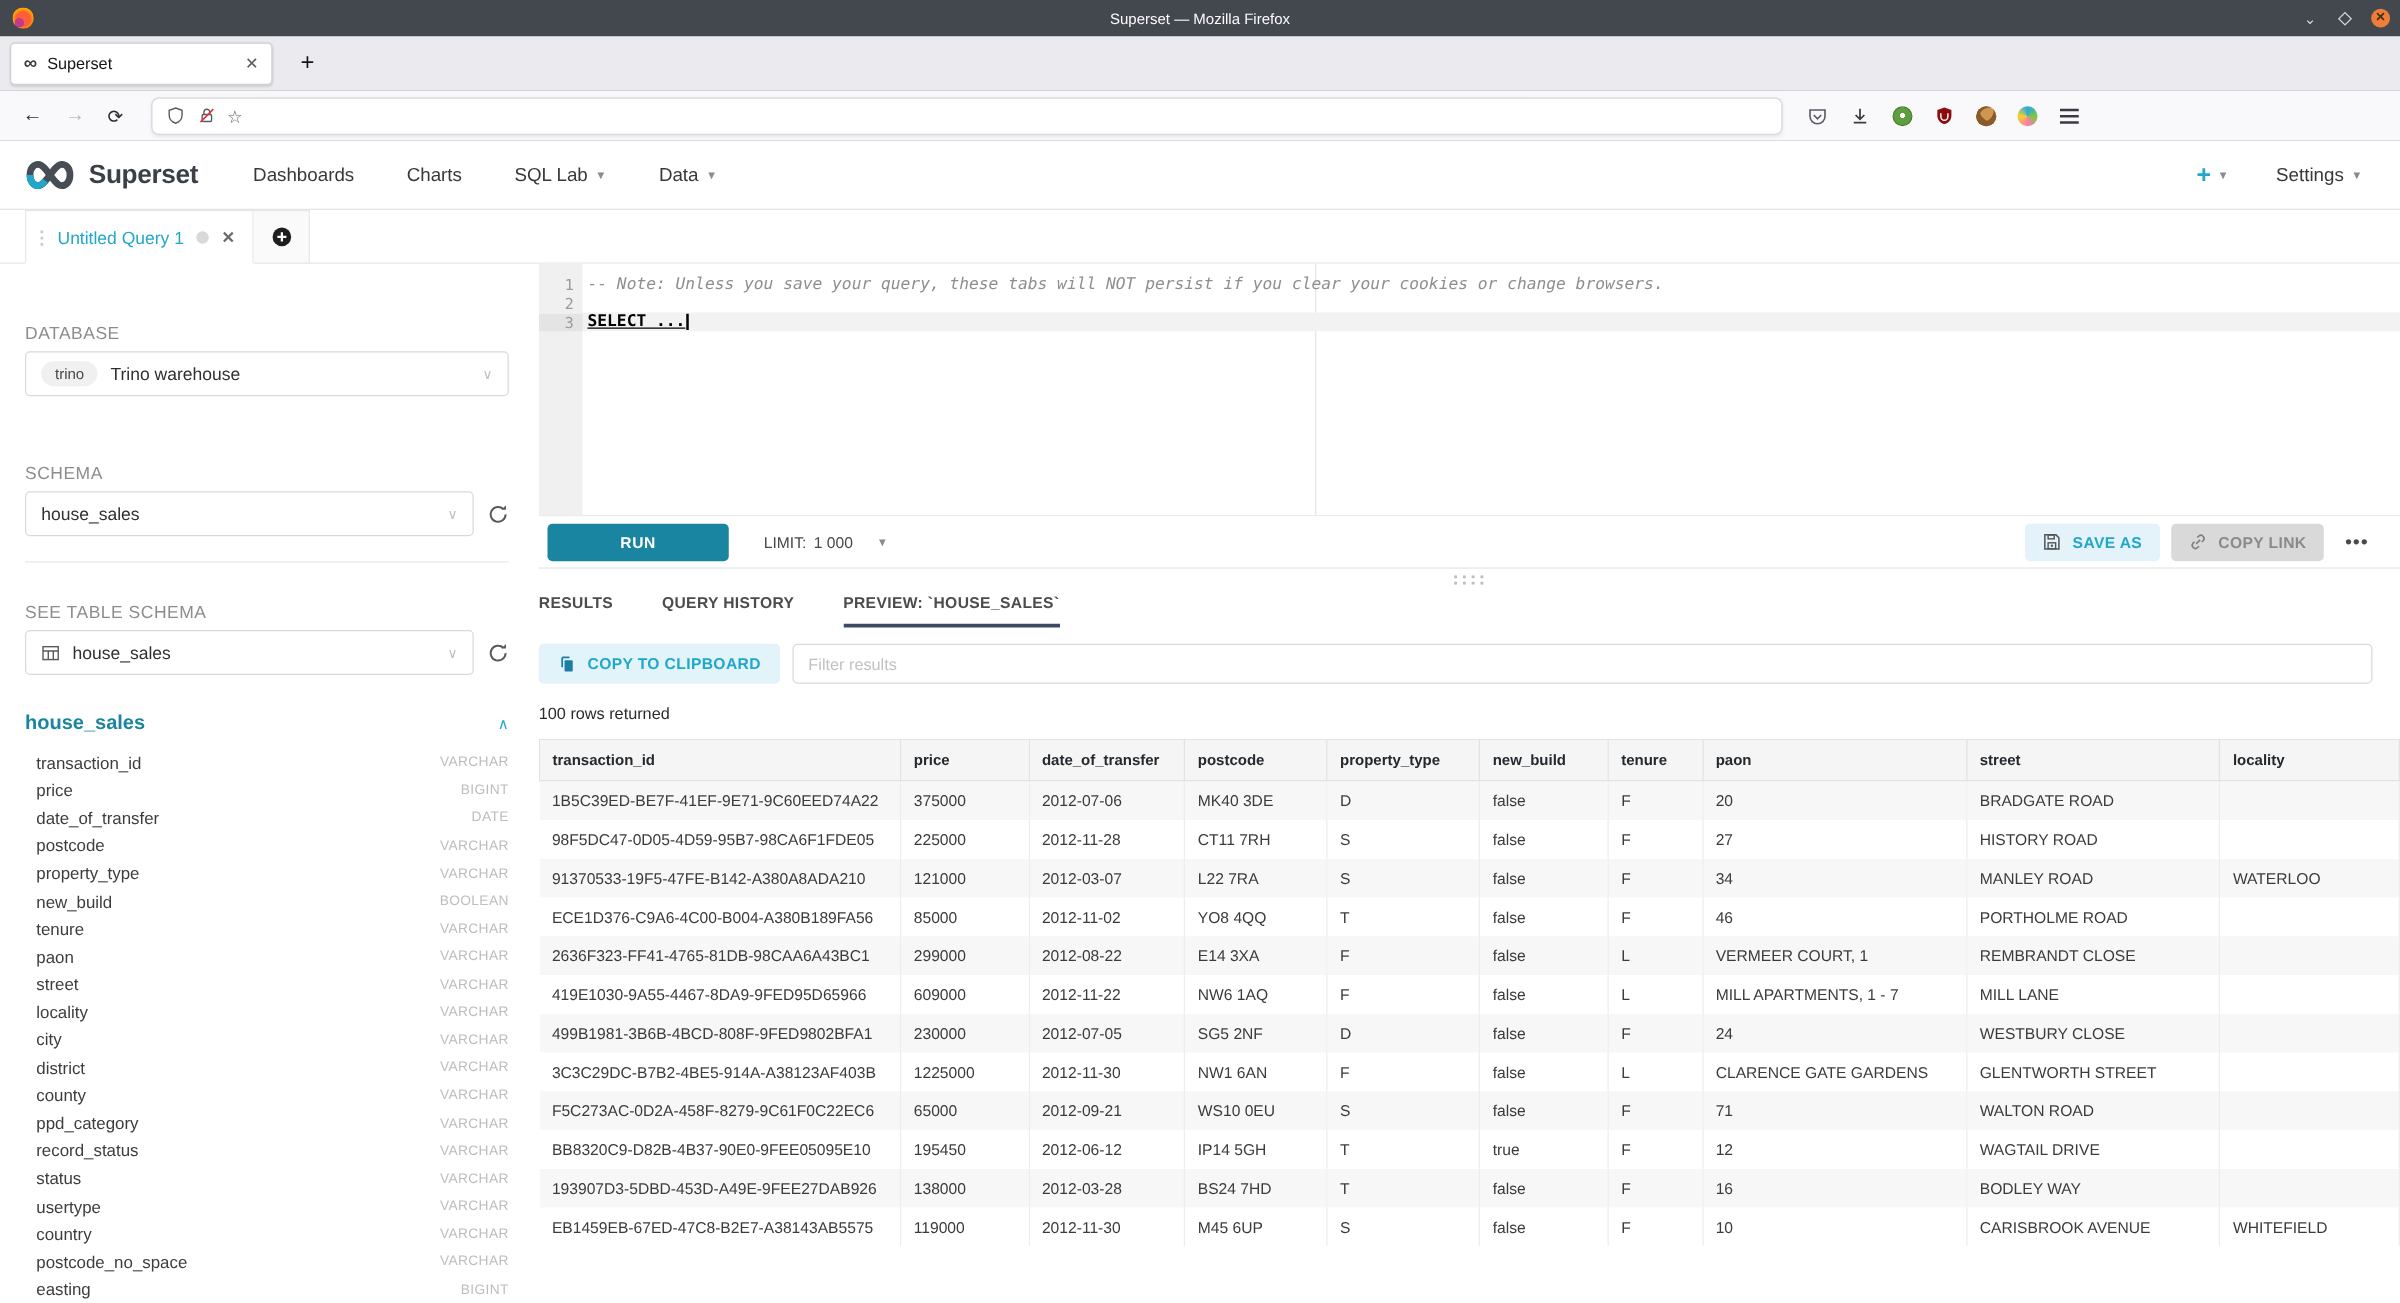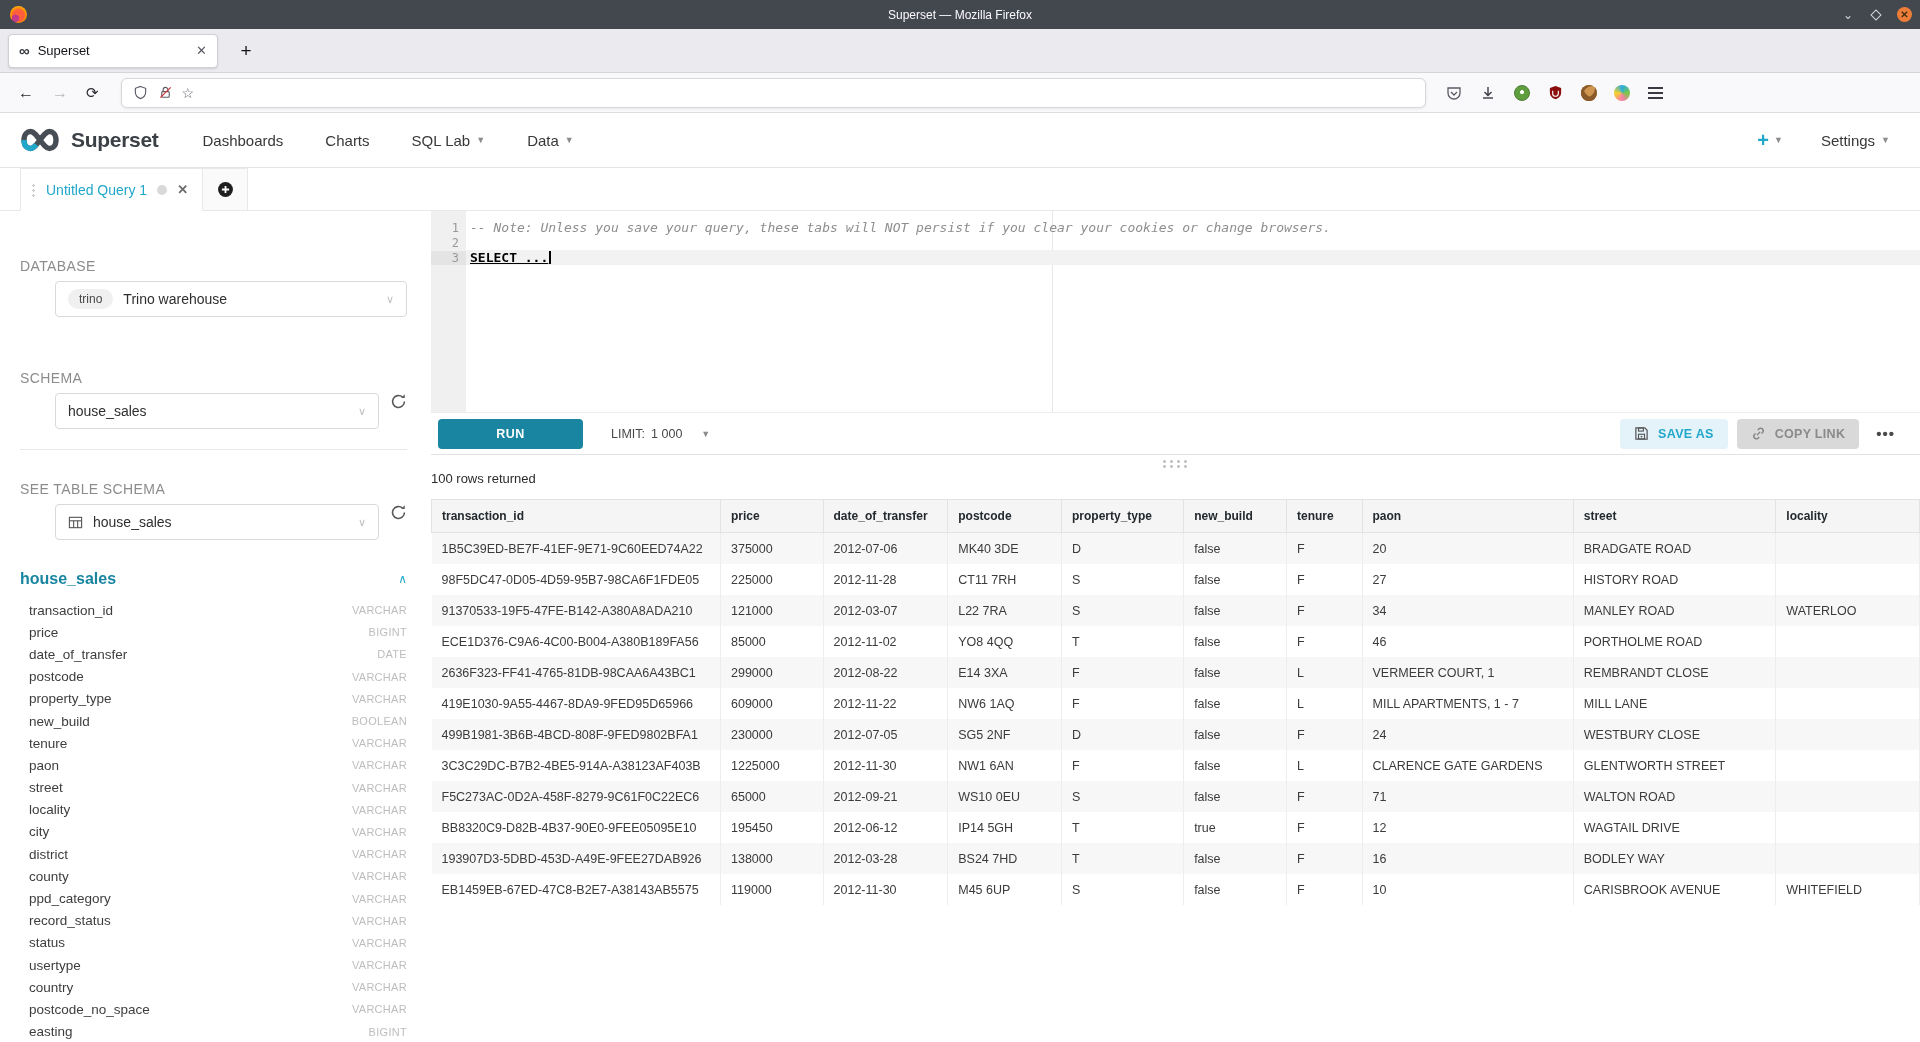--- a/index.html
+++ b/index.html
@@ -66,21 +66,21 @@
   .qtab-label { font-size:14px; color:#20a7c9; }
   .qtab-dot { width:10px; height:10px; border-radius:50%; background:#d9d9d9; }
   .qtab-close { color:#6b6b6b; font-size:13px; font-weight:bold; }
   .qtab-add { width:45px; height:43px; background:#fafafa; border:1px solid #e8e8e8; border-left:none;
     display:flex; align-items:center; justify-content:center; position:relative; top:1px; }
 
   
   .content { display:flex; height:831px; }
   .sidebar { width:431px; padding:16px 24px 0 20px; overflow:hidden; }
   .side-label { font-size:14px; color:#8c8c8c; letter-spacing:.4px; margin-bottom:7px;margin-top:31px; }
-  .select-row { display:flex; gap:11px;margin-left:35px; }
+  .select-row { display:flex; align-items:center; gap:11px; }
   .sselect { flex:1; height:36px; border:1px solid #d9d9d9; border-radius:4px; background:#fff;
     display:flex; align-items:center; padding:0 12px; gap:10px; }
   .sselect .val { font-size:14px; color:#2f2f2f; flex:1; }
   .pill { background:#f0f0f0; border-radius:11px; padding:3px 11px; font-size:12px; color:#484848; }
   .chev-down { color:#bfbfbf; font-size:11px; }
   .side-divider { border-top:1px solid #e8e8e8; margin:20px 0 17px; }
   .sect-gap { height:22px; }
   .ts-panel { margin-top:30px; }
   .ts-head { display:flex; align-items:center; justify-content:space-between; }
   .ts-title { font-size:16px; font-weight:bold; color:#1985a0; }
@@ -467,20 +467,35 @@
                 <path d="M8.7 11.7l-1.3 1.3a2.7 2.7 0 0 1-3.8-3.8l1.3-1.3" fill="none" stroke="#7e7e7e" stroke-width="1.4"></path>
               </svg>
             <span>COPY LINK</span>
           </div>
           <span class="more-btn">•••</span>
         </div>
       </div>
 
       <div class="results">
         <div class="grip"></div>
+        <div class="rtabs">
+          <span class="rtab">RESULTS</span>
+          <span class="rtab">QUERY HISTORY</span>
+          <span class="rtab active">PREVIEW: `HOUSE_SALES`</span>
+        </div>
+        <div class="copy-row">
+          <div class="copy-btn">
+            <svg width="15" height="15" viewBox="0 0 16 16">
+                <path d="M4 10.5V2.8A.8.8 0 0 1 4.8 2h5.4" fill="none" stroke="#1c7ea2" stroke-width="1.5"></path>
+                <rect x="6" y="4.5" width="7" height="9.5" rx=".8" fill="#1c7ea2"></rect>
+              </svg>
+            <span>COPY TO CLIPBOARD</span>
+          </div>
+          <input class="filter-input" placeholder="Filter results" style="">
+        </div>
         <div class="rows-returned">100 rows returned</div>
         <div class="grid-wrap">
           <table class="rgrid">
             <colgroup>
                 <col style="width: 290px;">
                 <col style="width: 107px;">
                 <col style="width: 126px;">
                 <col style="width: 118px;">
                 <col style="width: 125px;">
                 <col style="width: 106px;">

